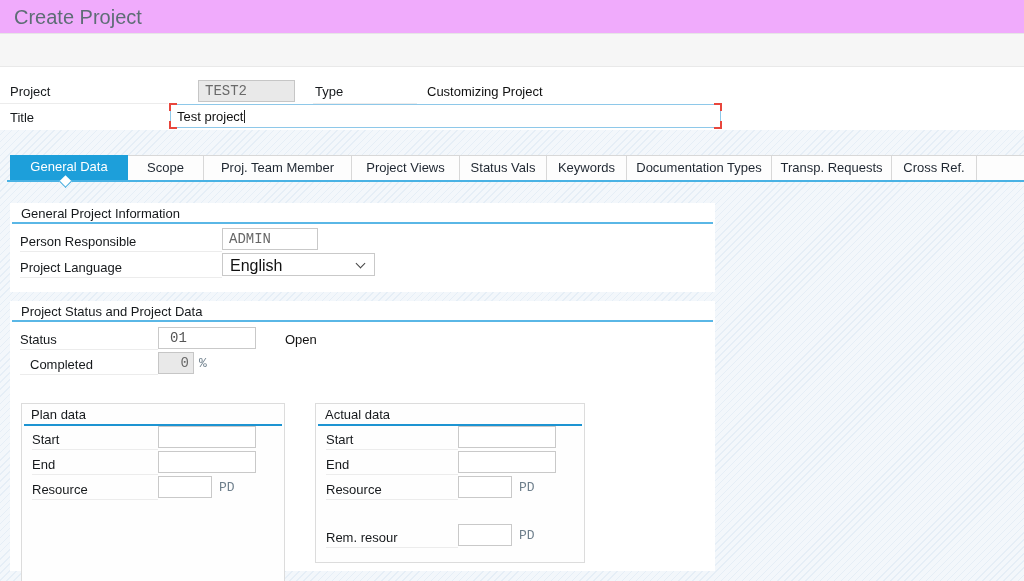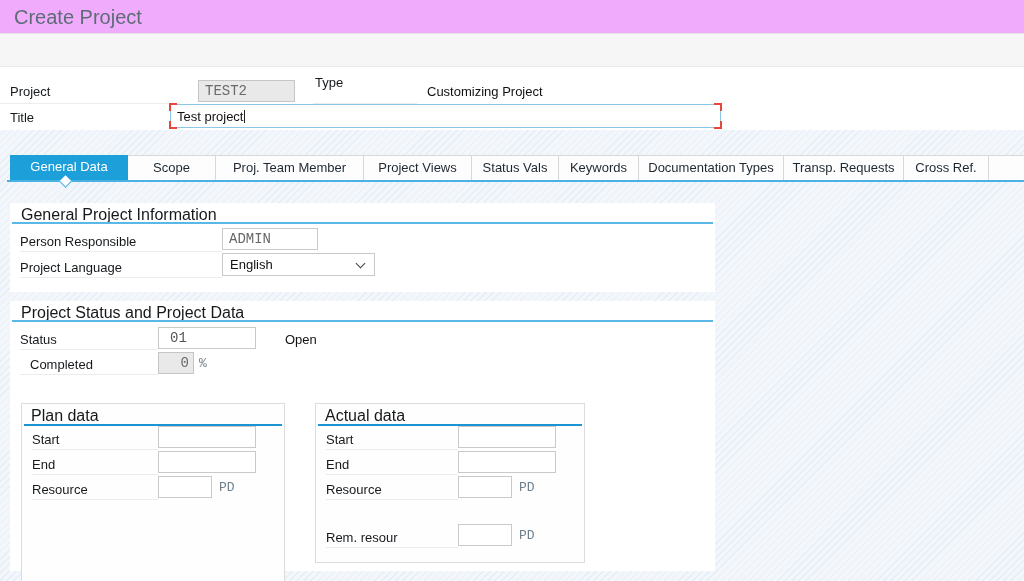--- a/index.html
+++ b/index.html
@@ -38,59 +38,59 @@
   
   .tabbar{position:absolute;left:10px;top:155px;height:25px;display:flex;}
   .tab{box-sizing:border-box;height:25px;line-height:24px;text-align:center;font-size:13px;color:#1f2731;
     background:#fdfdfd;border-top:1px solid #d8d8d8;border-right:1px solid #d8d8d8;white-space:nowrap;overflow:hidden;}
   .tab.active{background:#1d9fda;color:#fff;border:none;}
   .tabline{position:absolute;left:7px;top:180px;width:1017px;height:2px;background:#49b2e4;}
   .notch{position:absolute;left:61px;top:177px;width:8px;height:8px;background:#fff;
     border-right:1px solid #3aa7dc;border-bottom:1px solid #3aa7dc;transform:rotate(45deg);z-index:5;}
   
   .panel{position:absolute;background:#fff;}
-  .sect-title{position:absolute;left:11px;top:3px;font-size:16px;color:#16191c;white-space:nowrap;}
+  .sect-title{position:absolute;left:11px;top:3px;font-size:13px;color:#16191c;white-space:nowrap;}
   .sect-line{position:absolute;left:2px;right:2px;top:19px;height:2px;background:#5ab7e6;}
   
   .gbox{position:absolute;background:#fefefe;border:1px solid #dcdcdc;box-sizing:border-box;}
   .gbox .sect-line{top:20px;background:#1d94d2;}
   .selectbox{position:absolute;box-sizing:border-box;height:23px;background:#fff;border:1px solid #c9c9c9;}
-  .selectbox .selval{position:absolute;left:7px;top:3px;font-size:13px;color:#111;}
+  .selectbox .selval{position:absolute;left:7px;top:3px;font-size:16px;color:#111;}
   .chev{position:absolute;right:10px;top:6px;width:6px;height:6px;
     border-right:1.5px solid #444;border-bottom:1.5px solid #444;transform:rotate(45deg);}
 </style>
 </head>
 <body>
 
 <div class="titlebar">
   <span class="apptitle">Create Project</span>
 </div>
 <div class="band"></div>
 
 <div class="ident">
   <span class="lbl" style="left:10px;top:17px">Project</span>
   <div class="hairline" style="left:0;top:36px;width:168px"></div>
   <input class="inp mono disabled" style="left: 170px; top: 13px; width: 97px; margin-left: 28px;" readonly="" value="TEST2">
-  <span class="lbl" style="left:315px;top:8px">Type</span>
+  <span class="lbl" style="left:315px;top:17px">Type</span>
   <div class="hairline" style="left:313px;top:36px;width:104px"></div>
   <span class="txt" style="left:427px;top:17px">Customizing Project</span>
 
   <span class="lbl" style="left:10px;top:43px">Title</span>
   <div class="titlefield">
     <div class="corner c-tl"></div>
     <div class="corner c-bl"></div>
     <div class="corner c-tr"></div>
     <div class="corner c-br"></div>
     <span class="val"><span>Test project</span><span class="caret"></span></span>
   </div>
 </div>
 
 <div class="tabbar">
   <div class="tab active" style="width:118px"><span>General Data</span></div>
-  <div class="tab" style="width:88px"><span>Scope</span></div>
+  <div class="tab" style="width:76px"><span>Scope</span></div>
   <div class="tab" style="width:148px"><span>Proj. Team Member</span></div>
   <div class="tab" style="width:108px"><span>Project Views</span></div>
   <div class="tab" style="width:87px"><span>Status Vals</span></div>
   <div class="tab" style="width:80px"><span>Keywords</span></div>
   <div class="tab" style="width:145px"><span>Documentation Types</span></div>
   <div class="tab" style="width:120px"><span>Transp. Requests</span></div>
   <div class="tab" style="width:85px"><span>Cross Ref.</span></div>
   <div class="tab" style="width:48px"></div>
 </div>
 <div class="tabline"></div>

